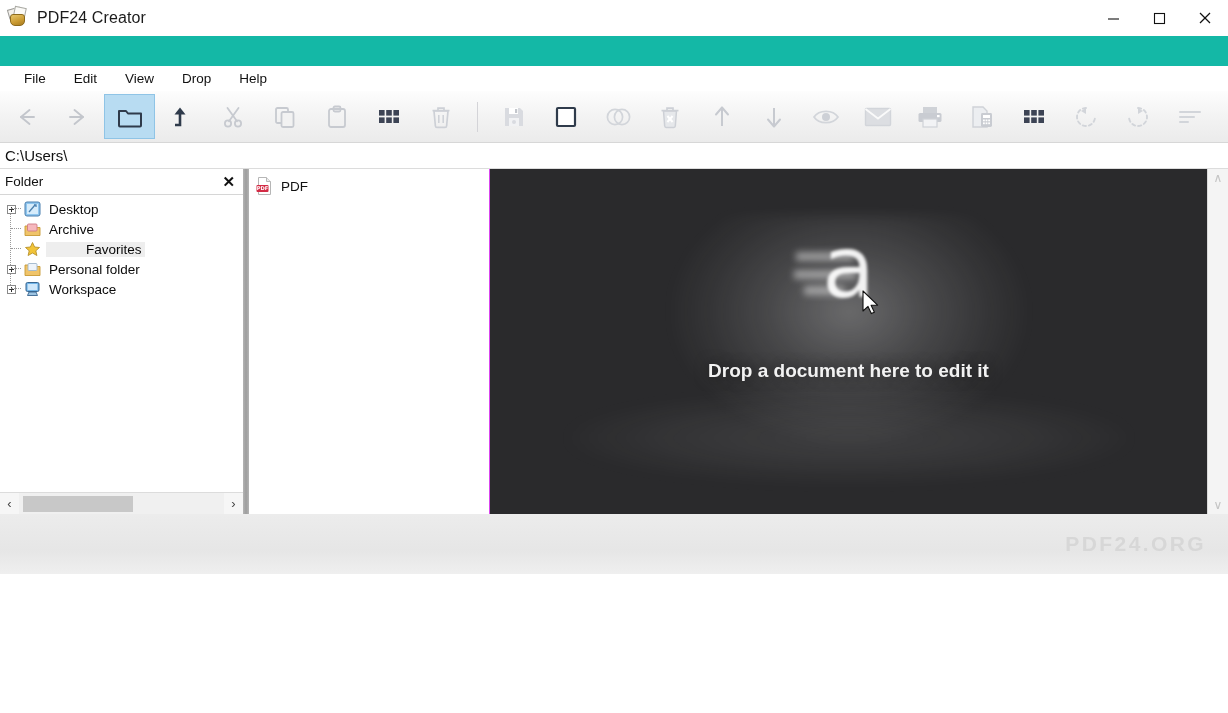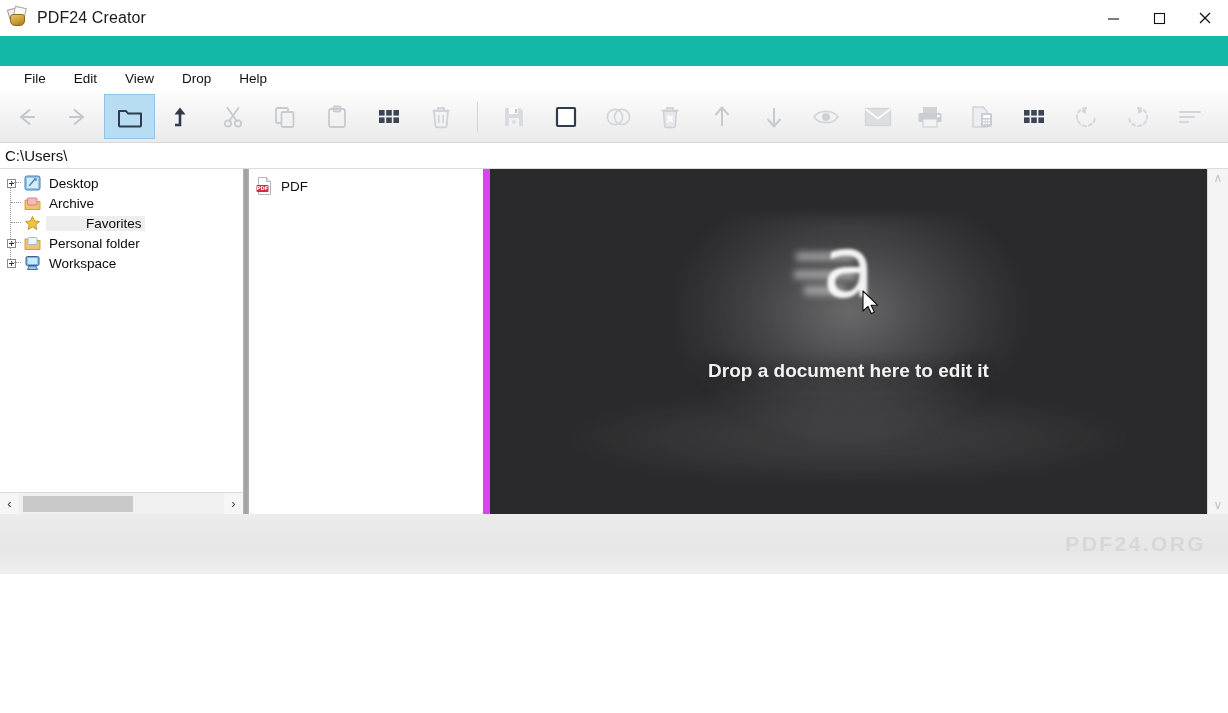--- a/index.html
+++ b/index.html
@@ -184,21 +184,21 @@
 
   .splitter-v {
     width: 6px; flex: 0 0 6px;
     background: linear-gradient(90deg,#b4b4b4,#9d9d9d 50%,#b4b4b4);
   }
 
   
   .filelist {
     width: 241px; flex: 0 0 241px;
     background: #fff;
-    border-right: 7px solid #d946ef;
+    border-right: 1px solid #d946ef;
     padding-top: 5px;
     overflow: hidden;
   }
   .file-item { display: flex; align-items: center; height: 24px; padding-left: 6px; font-size: 13.5px; color: #111; }
   .pdf-ico { width: 20px; height: 20px; margin-right: 6px; position: relative; flex: 0 0 20px; }
 
   
   .preview {
     flex: 1 1 auto; position: relative;
     background: #2a2a2c;
@@ -526,20 +526,24 @@
     </div>
   </div>
 
   <div class="addressbar">
     <span>C:\Users\</span>
   </div>
 
   <div class="body-row">
 
     <div class="tree-panel">
+      <div class="tree-header">
+        <span>Folder</span>
+        <span class="close-x">✕</span>
+      </div>
 
       <div class="tree-body">
         <div class="vline" style="top:10px;bottom:auto;height:84px;"></div>
 
         <div class="tree-row">
           <span class="exp-slot">
               <span class="expander"></span>
             </span>
           <span class="dotline"></span>
           <span class="ticon">

